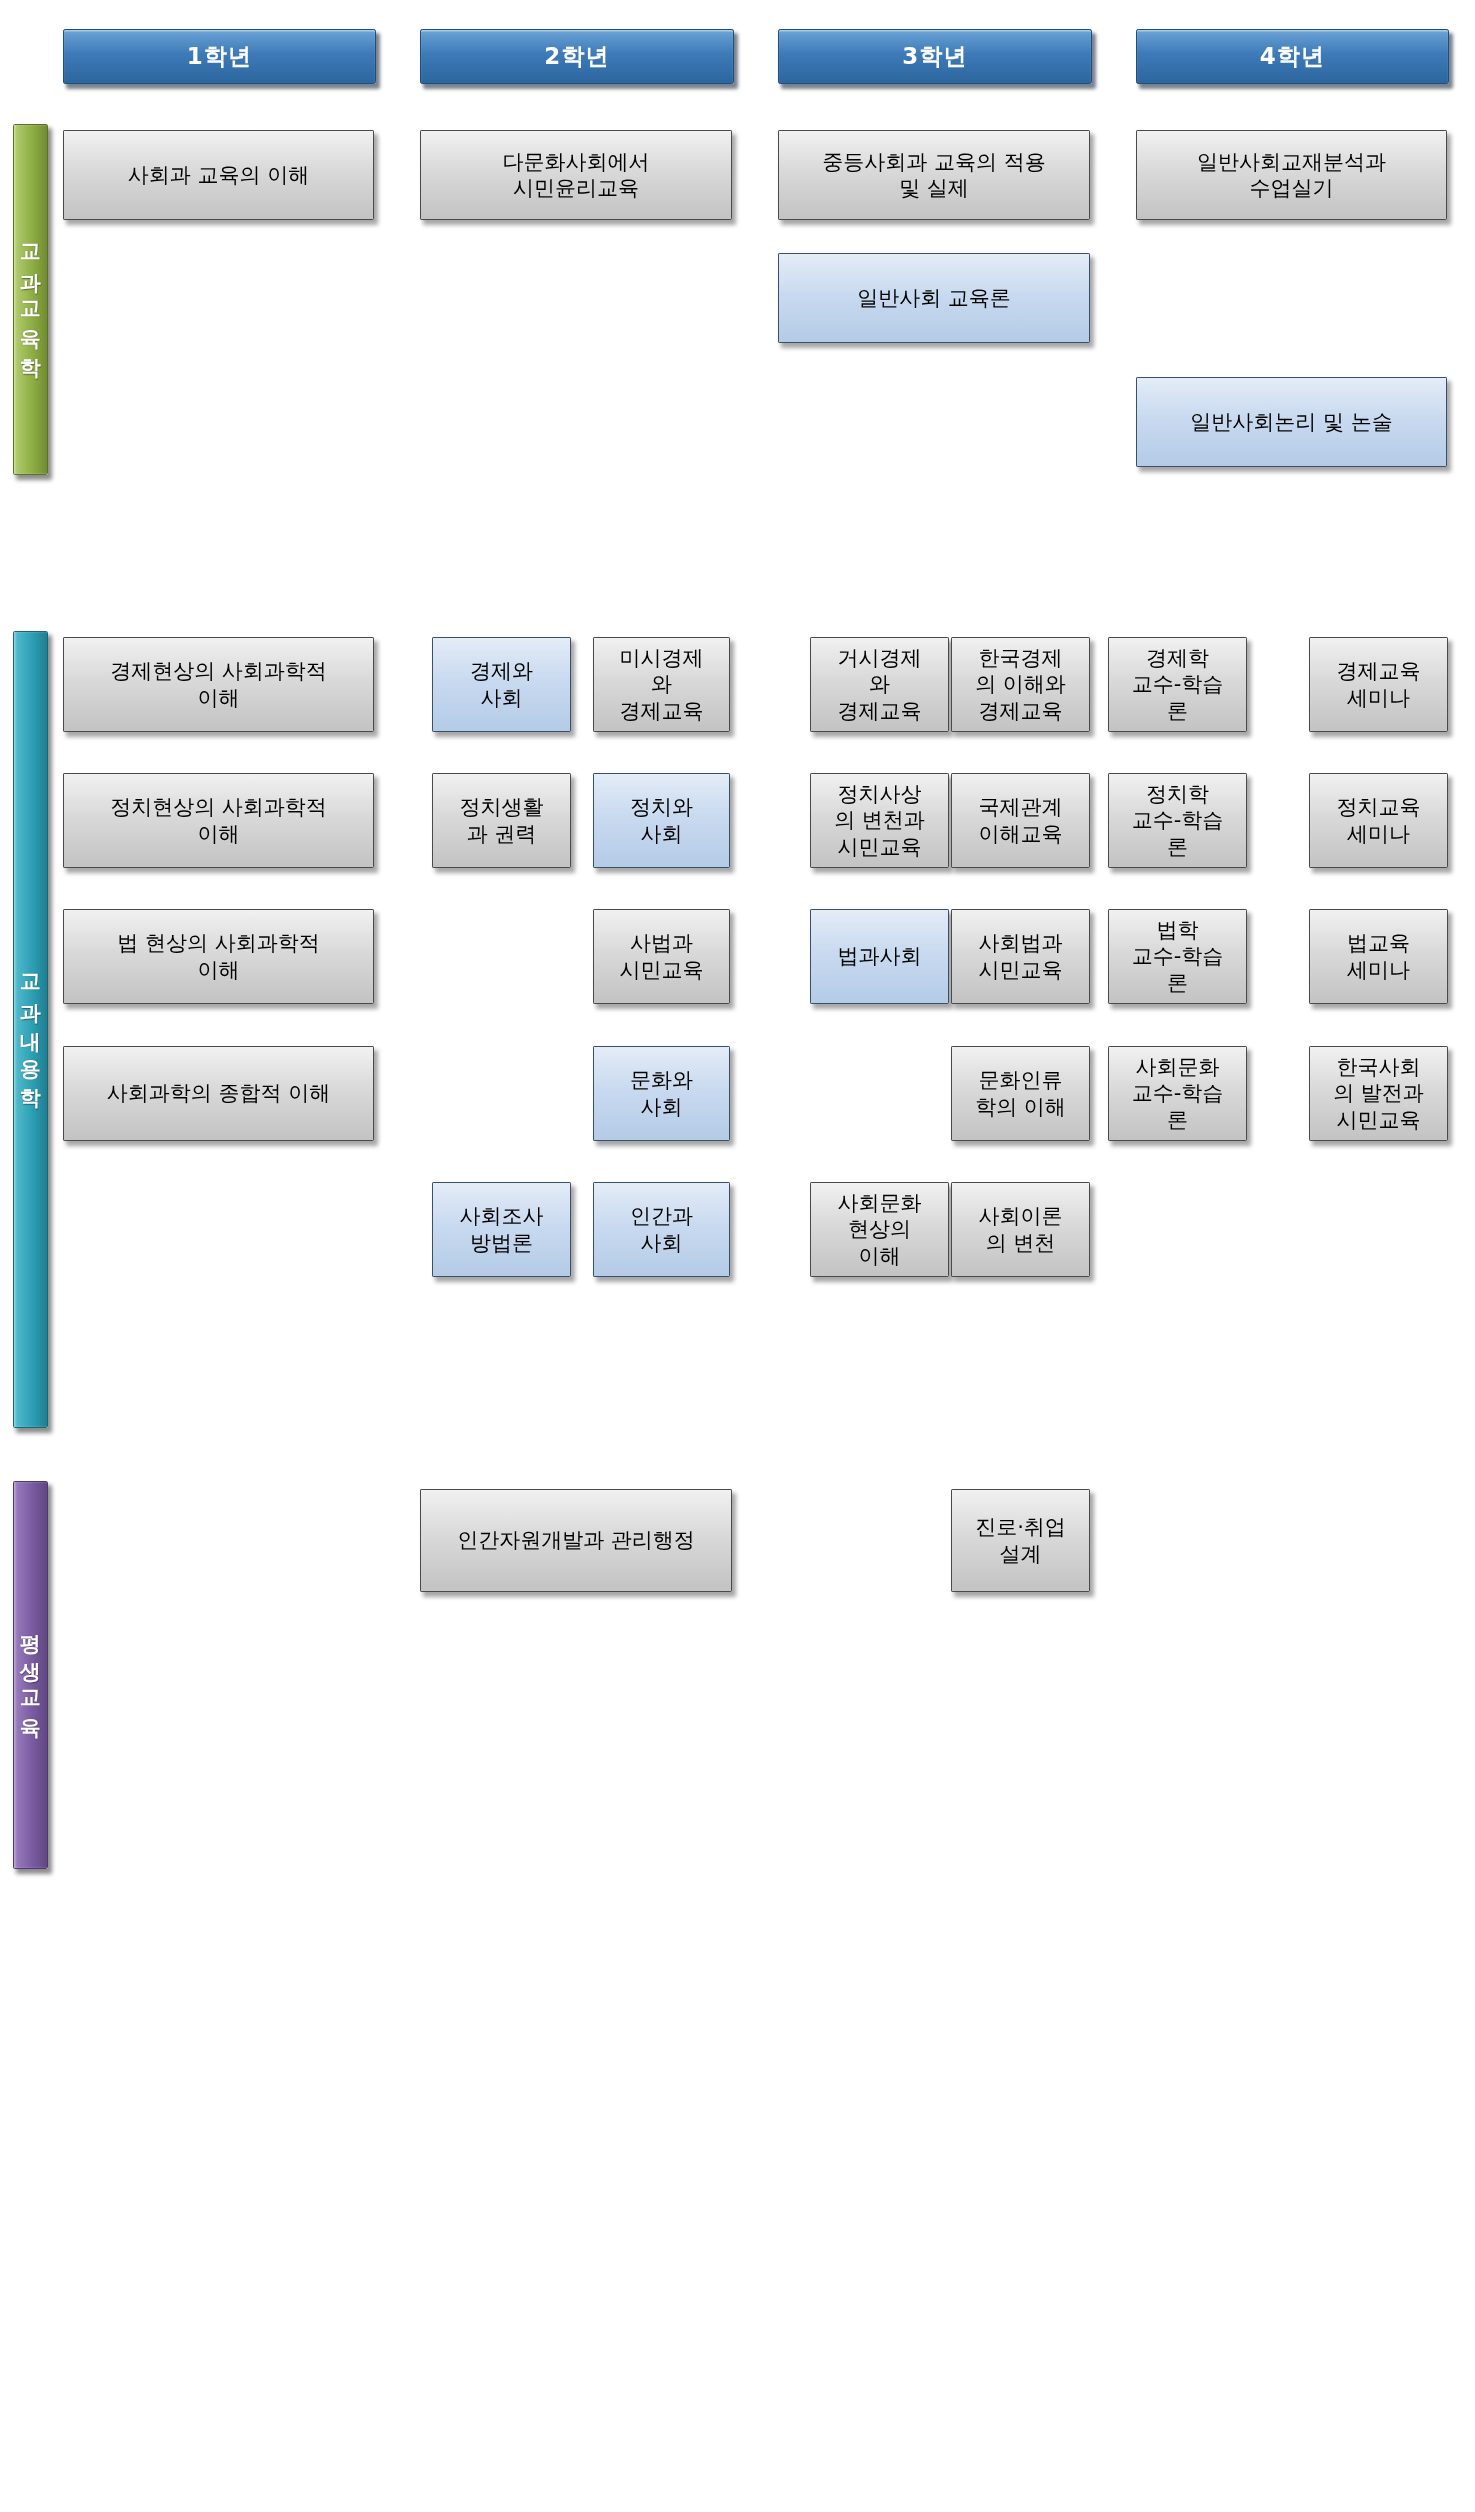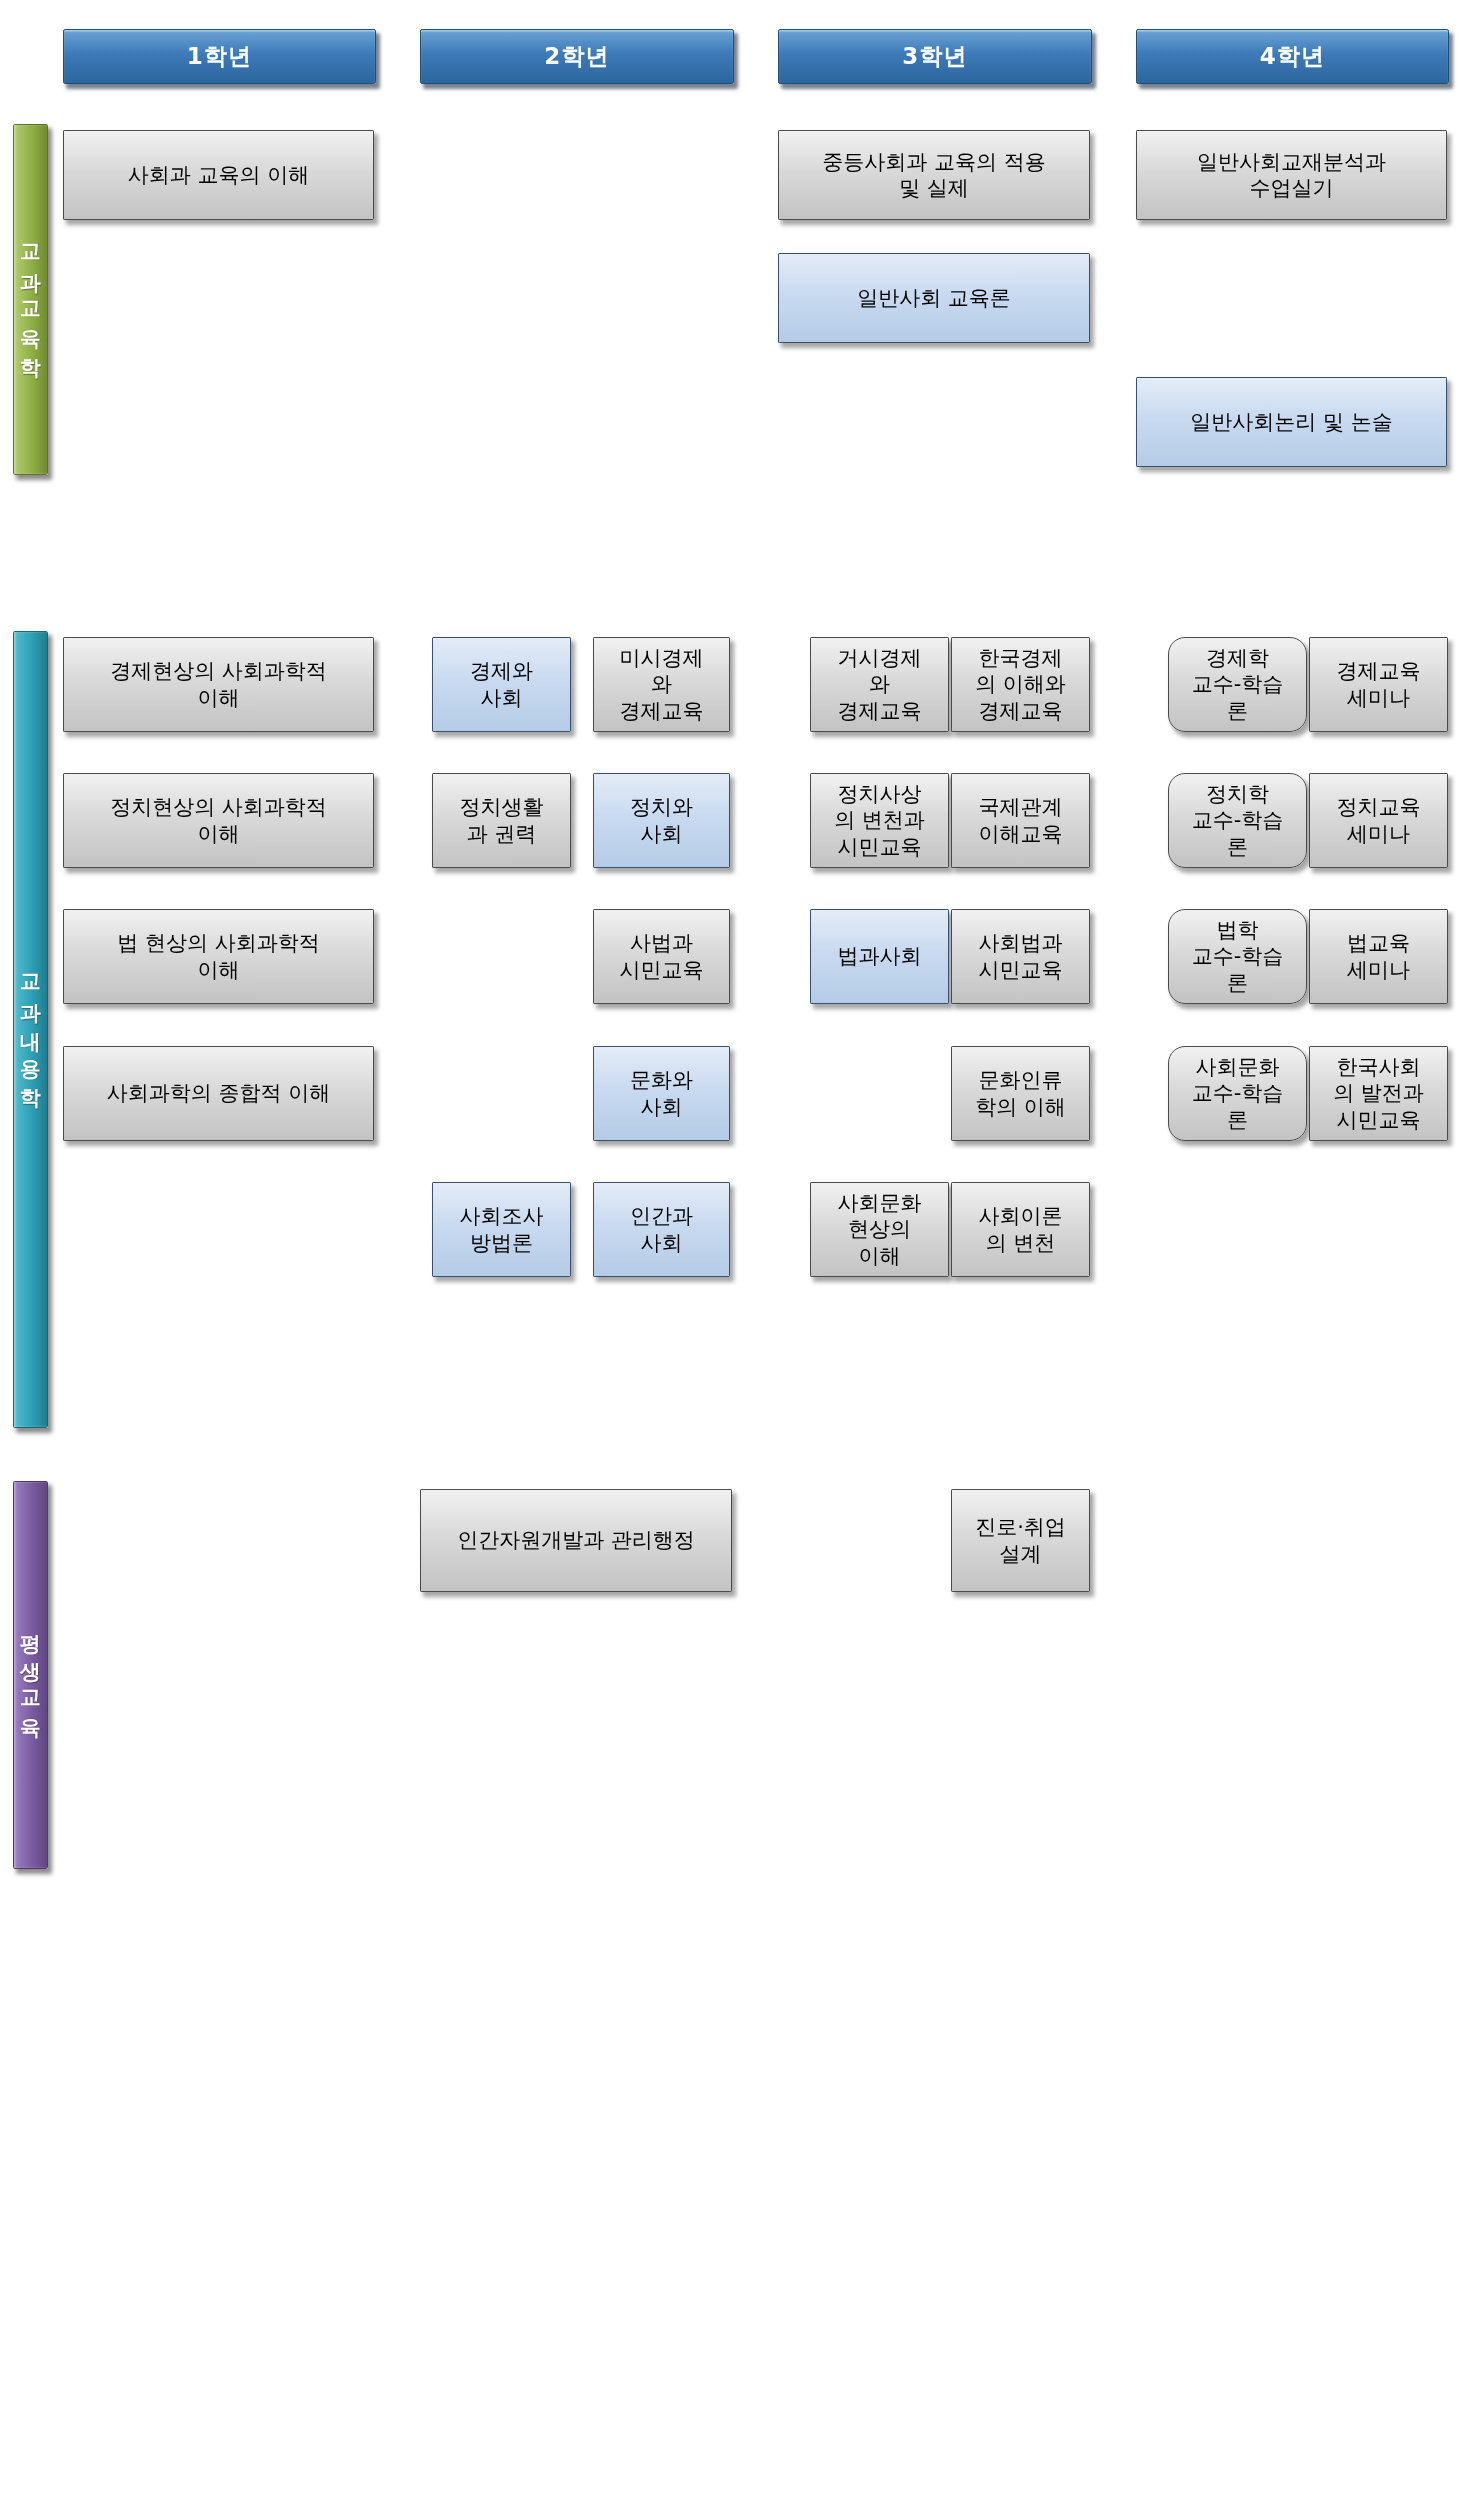--- a/index.html
+++ b/index.html
@@ -53,21 +53,21 @@
   #bar-pedagogy{top:124px;height:349px;background:linear-gradient(90deg,#b2cd71 0%,#8fae44 55%,#718c31 100%);border:1.1px solid #5d7329;}
   #bar-content{top:631px;height:795px;background:linear-gradient(90deg,#55bdcf 0%,#2d9fb4 55%,#1f7e92 100%);border:1.1px solid #196678;}
   #bar-lifelong{top:1481px;height:386px;background:linear-gradient(90deg,#9c7ec2 0%,#7a5ba1 55%,#614683 100%);border:1.1px solid #503a6d;}
 
   
   .colA{left:63px;width:311px;}
   .colB{left:432px;width:139px;}
   .colC{left:593px;width:137px;}
   .colD{left:810px;width:139px;}
   .colE{left:951px;width:139px;}
-  .colF{left:1168px;width:139px;border-radius:17px;}
+  .colF{left:1108px;width:139px;}
   .colG{left:1309px;width:139px;}
   .colW2{left:420px;width:312px;}
   .colW3{left:778px;width:312px;}
   .colW4{left:1136px;width:311px;}
 
   
   .r-h{top:28.5px;height:53px;text-align:center;}
   .r-p1{top:130px;height:90px;}
   .r-p2{top:253px;height:90px;}
   .r-p3{top:377px;height:90px;}
@@ -92,20 +92,22 @@
     <span class="vtext">교과교육학</span>
   </div>
   <div class="vbar" id="bar-content">
     <span class="vtext">교과내용학</span>
   </div>
   <div class="vbar" id="bar-lifelong">
     <span class="vtext">평생교육</span>
   </div>
 
   <div class="box gray colA r-p1">사회과 교육의 이해</div>
+  <div class="box gray colW2 r-p1">다문화사회에서
+시민윤리교육</div>
   <div class="box gray colW3 r-p1">중등사회과 교육의 적용
 및 실제</div>
   <div class="box gray colW4 r-p1">일반사회교재분석과
 수업실기</div>
   <div class="box blue colW3 r-p2">일반사회 교육론</div>
   <div class="box blue colW4 r-p3">일반사회논리 및 논술</div>
 
   <div class="box gray colA r-c1">경제현상의 사회과학적
 이해</div>
   <div class="box blue colB r-c1">경제와

